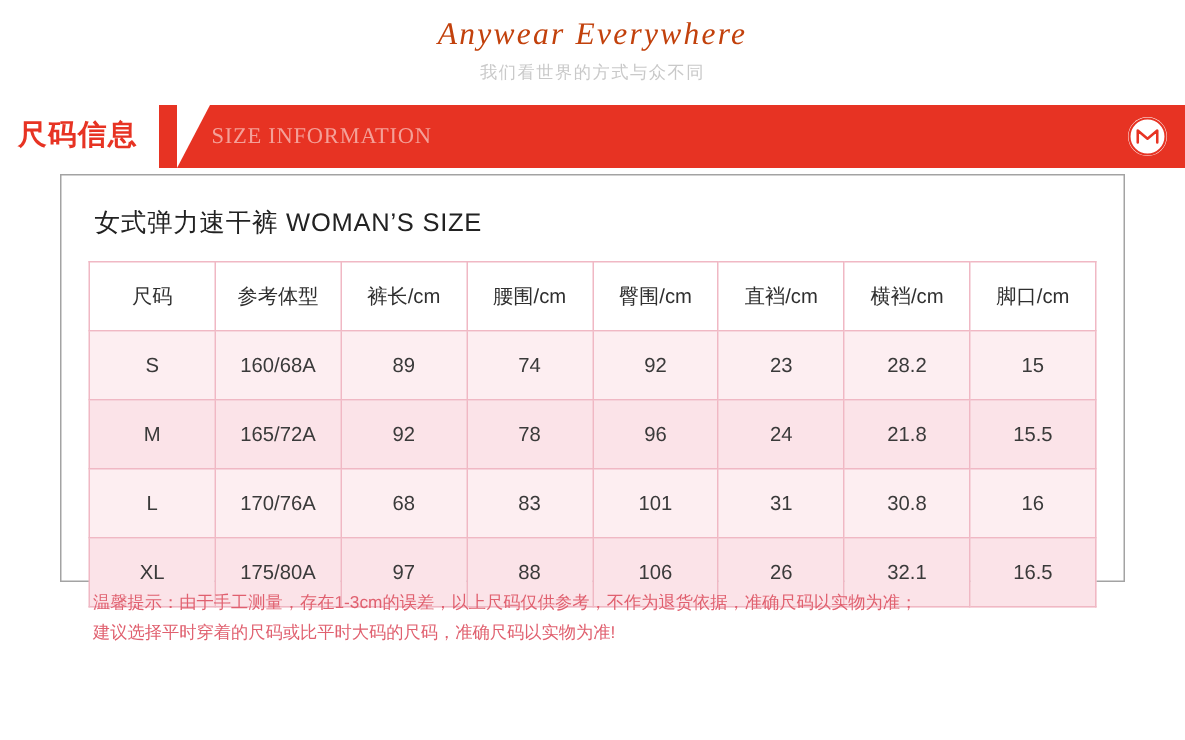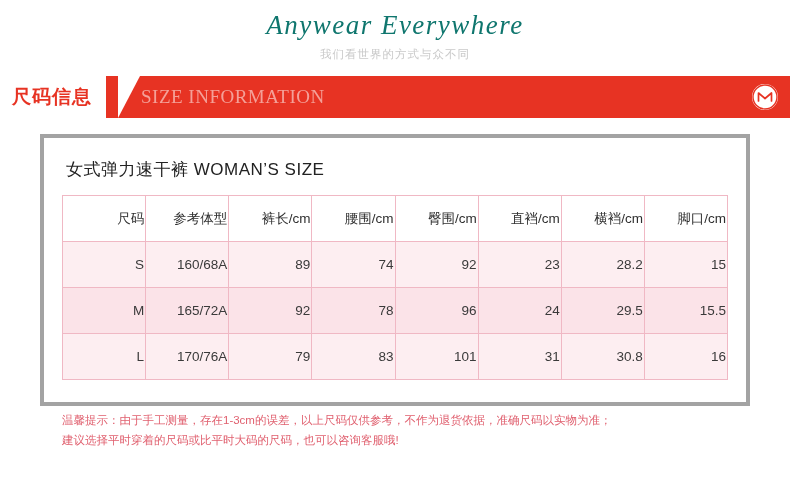--- a/index.html
+++ b/index.html
@@ -16,22 +16,22 @@
     overflow: hidden;
   }
 
   
   .brand {
     text-align: center;
     padding-top: 10px;
   }
   .brand-title {
     font-family: "Liberation Serif", serif;
-    font-size: 27px;
-    color: #0f766e;
+    font-size: 21px;
+    color: #c2410c;
     letter-spacing: 1.5px;
     font-style: italic;
   }
   .brand-sub {
     margin-top: 6px;
     font-size: 11.5px;
     color: #c9c9c9;
     letter-spacing: 1px;
     text-align: center;
   }
@@ -73,59 +73,59 @@
     border-top: 42px solid #ffffff;
     border-right: 22px solid transparent;
     z-index: 2;
   }
   .banner-sub {
     position: absolute;
     left: 141px;
     top: 0;
     line-height: 42px;
     color: #f4a098;
-    font-size: 19px;
+    font-size: 15px;
     letter-spacing: 0.5px;
     z-index: 2;
     font-family: "Liberation Serif", serif;
   }
   .banner-logo {
     position: absolute;
     right: 12px;
     top: 8px;
     width: 26px;
     height: 26px;
     border-radius: 50%;
     background: #ffffff;
     z-index: 3;
   }
   .banner-logo svg { display: block; }
 
   
   .card {
-    margin: 16px 40px 0 40px;
-    border: 4px solid #a3a3a3;
+    margin: 4px 40px 0 40px;
+    border: 1px solid #a3a3a3;
     padding: 16px 18px 22px 18px;
     box-sizing: border-box;
     height: 272px;
   }
   .card-title {
     font-size: 17px;
     color: #222;
     margin: 4px 0 14px 4px;
     letter-spacing: 0.5px;
   }
   table {
     border-collapse: collapse;
     width: 100%;
     table-layout: fixed;
   }
   th, td {
     border: 1px solid #f0b8c4;
-    text-align: right;
+    text-align: center;
     font-size: 13.5px;
     color: #3a3a3a;
     height: 43px;
     font-weight: normal;
   }
   thead th {
     background: #ffffff;
     font-size: 13.5px;
     color: #2f2f2f;
   }
@@ -187,33 +187,43 @@
         <td>28.2</td>
         <td>15</td>
       </tr>
       <tr class="even">
         <td>M</td>
         <td>165/72A</td>
         <td>92</td>
         <td>78</td>
         <td>96</td>
         <td>24</td>
-        <td>29.5</td>
+        <td>21.8</td>
         <td>15.5</td>
       </tr>
       <tr class="odd">
         <td>L</td>
         <td>170/76A</td>
-        <td>79</td>
+        <td>68</td>
         <td>83</td>
         <td>101</td>
         <td>31</td>
         <td>30.8</td>
         <td>16</td>
       </tr>
+      <tr class="even">
+        <td>XL</td>
+        <td>175/80A</td>
+        <td>97</td>
+        <td>88</td>
+        <td>106</td>
+        <td>26</td>
+        <td>32.1</td>
+        <td>16.5</td>
+      </tr>
     </tbody>
   </table>
 </div>
 
 <div class="footnote">
   <div>温馨提示：由于手工测量，存在1-3cm的误差，以上尺码仅供参考，不作为退货依据，准确尺码以实物为准；</div>
-  <div>建议选择平时穿着的尺码或比平时大码的尺码，也可以咨询客服哦!</div>
+  <div>建议选择平时穿着的尺码或比平时大码的尺码，准确尺码以实物为准!</div>
 </div>
 
 </body></html>

